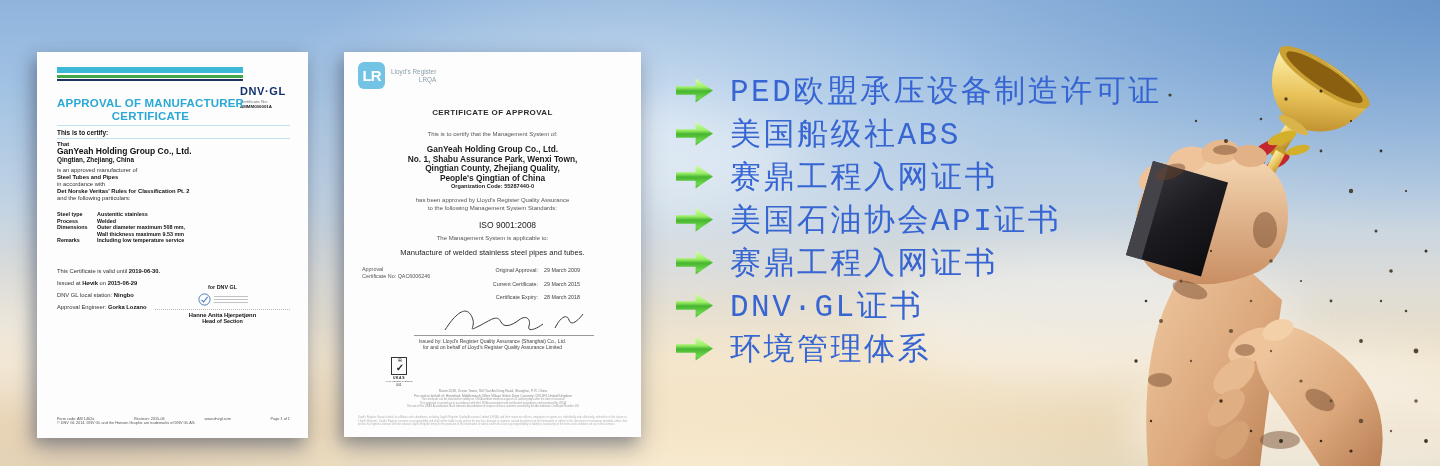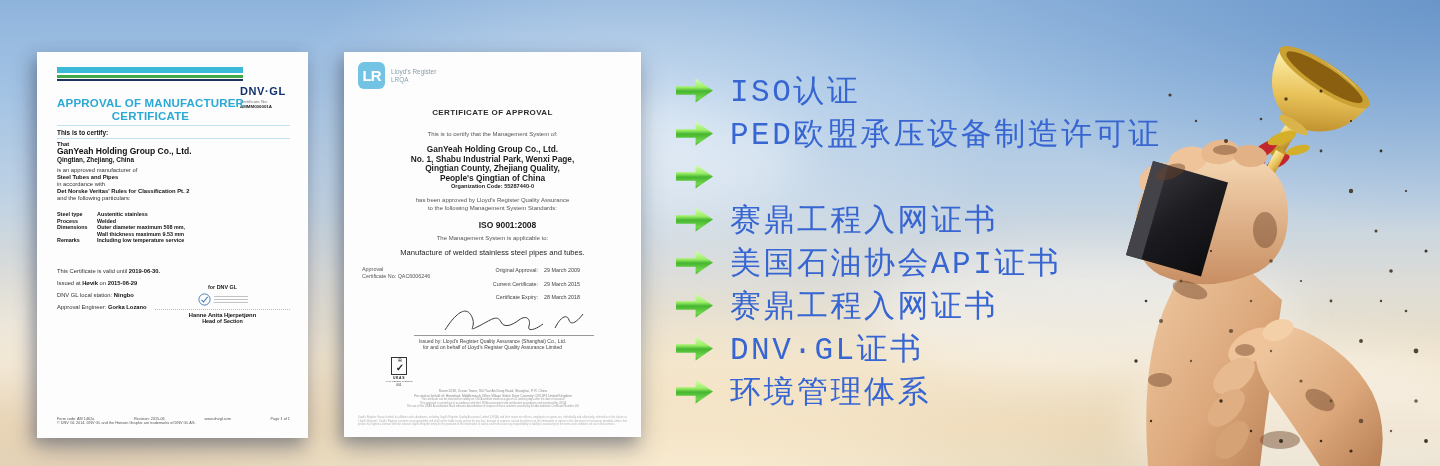--- a/index.html
+++ b/index.html
@@ -54,30 +54,30 @@
   .stamp-row { display:flex; justify-content:center; align-items:center; gap:3px; margin-top:3px; }
   .stamp-note { display:flex; flex-direction:column; gap:1.6px; }
   .stamp-note i { display:block; width:34px; height:1.6px; background:#c2c2c2; }
   .dotline { border-top:1px dotted #bbb; margin-top:3px; }
   .sig-dnv .name { font-size:5.8px; font-weight:bold; margin-top:2px; color:#111; }
   .sig-dnv .role { font-size:5.4px; font-weight:bold; color:#111; }
   .dnv-footer { width:233px; font-size:3.8px; color:#555; }
   .dnv-footer .row1 { display:flex; justify-content:space-between; }
 
   
-  .lr-head { display:flex; gap:6px; align-items:flex-start; }
+  .lr-head { display:flex; gap:6px; align-items:flex-start;text-align:right; }
   .lr-logo { width:27px; height:27px; border-radius:6px; background:#72c3e4;
     color:#fff; font-weight:bold; font-size:15px; display:flex; align-items:center; justify-content:center; letter-spacing:-1px; }
   .lr-brand { font-size:6.4px; color:#8aa0ad; line-height:7.6px; padding-top:6px; }
   .ctr { left:0; width:297px; text-align:center; }
   .lr-title { font-size:8px; font-weight:bold; color:#2b2b2b; letter-spacing:.4px; }
   .lr-small { font-size:6px; color:#555; line-height:7.5px; }
   .lr-company { font-size:8.3px; font-weight:bold; color:#1c1c1c; line-height:9.6px; }
   .lr-org { font-size:5.6px; font-weight:bold; color:#1c1c1c; }
-  .lr-standard { font-size:8.5px; font-weight:bold; color:#1c1c1c;padding-left:30px; }
+  .lr-standard { font-size:8.5px; font-weight:normal; color:#1c1c1c;padding-left:30px; }
   .lr-scope { font-size:7.6px; font-weight:normal; color:#1c1c1c; }
   .lr-apprno { font-size:5.4px; color:#555; line-height:7px; }
   .lr-dates { width:170px; font-size:5.4px; color:#444; }
   .lr-dates .drow { display:flex; margin-bottom:7.6px; }
   .lr-dates .dl { width:88px; text-align:right; padding-right:6px; }
   .lr-dates .dv { text-align:left; }
   .lr-issued { font-size:5px; color:#444; line-height:6.4px; }
   .ukas { width:34px; text-align:center; }
   .ukas-box { width:16px; height:18px; border:.8px solid #333; margin:0 auto; position:relative; font-size:9px; line-height:16px; color:#222; }
   .ukas-box .crown { position:absolute; top:-1px; left:0; width:16px; font-size:6px; line-height:6px; }
@@ -331,21 +331,21 @@
       <div class="lr-logo">LR</div>
       <div class="lr-brand">
         <div>Lloyd's Register</div>
         <div>LRQA</div>
       </div>
     </div>
     <div class="abs ctr lr-title" style="top:56px;">CERTIFICATE OF APPROVAL</div>
     <div class="abs ctr lr-small" style="top:79px;">This is to certify that the Management System of:</div>
     <div class="abs ctr lr-company" style="top:93px;">
       <div>GanYeah Holding Group Co., Ltd.</div>
-      <div>No. 1, Shabu Industrial Park, Wenxi Page,</div>
+      <div>No. 1, Shabu Assurance Park, Wenxi Town,</div>
       <div>Qingtian County, Zhejiang Quality,</div>
       <div>People's Qingtian of China</div>
     </div>
     <div class="abs ctr lr-org" style="top:131px;">Organization Code: 55287440-0</div>
     <div class="abs ctr lr-small" style="top:145px;">
       <div>has been approved by Lloyd's Register Quality Assurance</div>
       <div>to the following Management System Standards:</div>
     </div>
     <div class="abs ctr lr-standard" style="top:168px;">ISO 9001:2008</div>
     <div class="abs ctr lr-small" style="top:183px;">The Management System is applicable to:</div>
@@ -391,28 +391,25 @@
       <div class="micro">The certificate can be checked for validity on CNCA website www.cnca.gov.cn 01 working days after the date of issuance</div>
       <div class="micro">This approval is carried out in accordance with the LRQA assessment and certification procedures and monitored by LRQA</div>
       <div class="micro">The use of the UKAS Accreditation Mark indicates Accreditation in respect of those activities covered by the Accreditation Certificate Number 001</div>
     </div>
     <div class="abs lr-legal" style="left:14px; top:364px;">Lloyd's Register Group Limited, its affiliates and subsidiaries, including Lloyd's Register Quality Assurance Limited (LRQA), and their respective officers, employees or agents are, individually and collectively, referred to in this clause as 'Lloyd's Register'. Lloyd's Register assumes no responsibility and shall not be liable to any person for any loss, damage or expense caused by reliance on the information or advice in this document or howsoever provided, unless that person has signed a contract with the relevant Lloyd's Register entity for the provision of this information or advice and in that case any responsibility or liability is exclusively on the terms and conditions set out in that contract.</div>
   </section>
 
   <ul class="cert-list">
     <li class="cl-item">
       <span class="arrow"></span>
-      <span class="cl-label">ISO认证</span>
-    </li>
-    <li class="cl-item">
-      <span class="arrow"></span>
       <span class="cl-label">PED欧盟承压设备制造许可证</span>
     </li>
     <li class="cl-item">
       <span class="arrow"></span>
+      <span class="cl-label">美国船级社ABS</span>
     </li>
     <li class="cl-item">
       <span class="arrow"></span>
       <span class="cl-label">赛鼎工程入网证书</span>
     </li>
     <li class="cl-item">
       <span class="arrow"></span>
       <span class="cl-label">美国石油协会API证书</span>
     </li>
     <li class="cl-item">

